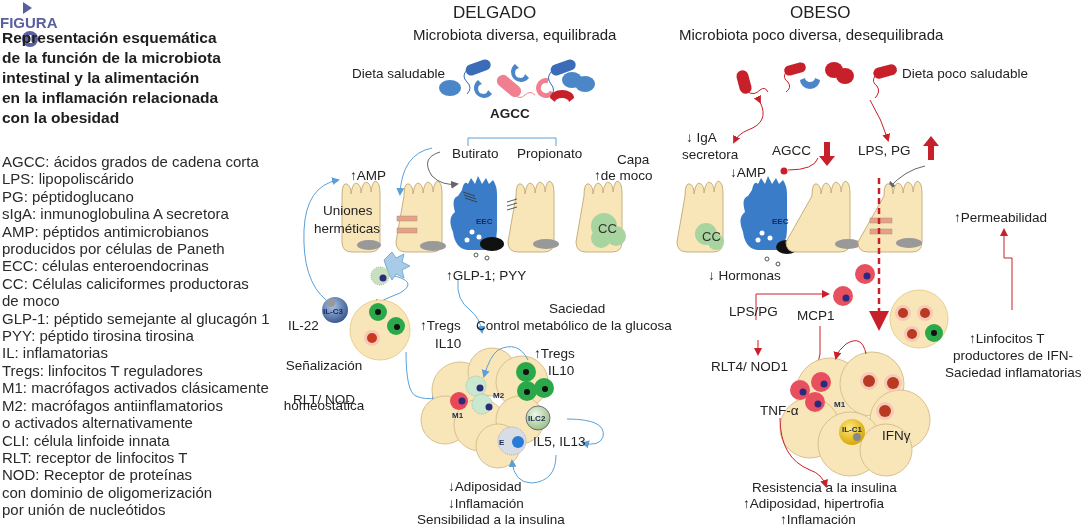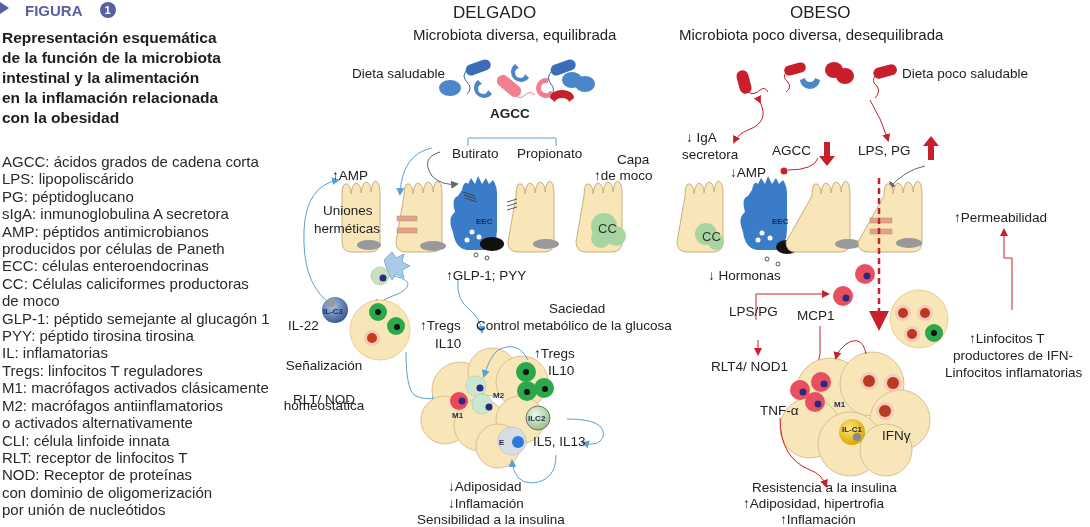--- a/index.html
+++ b/index.html
@@ -1,18 +1,18 @@
 <!DOCTYPE html>
 <html><head>
 <meta charset="utf-8">
 <style>
   html,body{margin:0;padding:0;background:#ffffff;}
   body{width:1090px;height:527px;position:relative;overflow:hidden;font-family:"Liberation Sans",sans-serif;color:#222;}
   .abs{position:absolute;}
-  .fig-label{left:0;top:2px;font-weight:bold;font-size:15px;color:#5a5fa0;display:flex;align-items:flex-start;gap:14px;}
+  .fig-label{left:0;top:2px;font-weight:bold;font-size:15px;color:#5a5fa0;display:flex;align-items:center;gap:0;flex-direction:column;}
   .fig-label .tri{width:0;height:0;border-left:9px solid #5a5fa0;border-top:6px solid transparent;border-bottom:6px solid transparent;display:inline-block;margin-right:2px;}
   .fig-label .num{display:inline-flex;width:16px;height:16px;border-radius:50%;background:#5a5fa0;color:#fff;font-size:11px;align-items:center;justify-content:center;margin-left:3px;}
   .fig-title{left:2px;top:28px;width:265px;font-weight:bold;font-size:15.5px;line-height:20px;color:#1d1d1d;}
   .glossary{left:2px;top:153px;width:270px;font-size:15px;line-height:17.4px;color:#2a2a2a;}
   .glossary div{white-space:nowrap;}
   .t{position:absolute;white-space:nowrap;color:#222;}
   .hdr{font-size:17px;}
   .sub{font-size:15px;}
   .lbl{font-size:13.5px;}
   .lbl-c{text-align:center;}
@@ -274,21 +274,21 @@
 </svg>
 
 <div class="t hdr" style="left:453px;top:3px;">DELGADO</div>
 <div class="t sub" style="left:413px;top:26px;">Microbiota diversa, equilibrada</div>
 <div class="t lbl" style="left:352px;top:66px;">Dieta saludable</div>
 <div class="t lbl bold" style="left:490px;top:106px;">AGCC</div>
 <div class="t lbl" style="left:444px;top:146px;margin-left:8px;">Butirato</div>
 <div class="t lbl" style="left:517px;top:146px;">Propionato</div>
 <div class="t lbl" style="left:617px;top:152px;">Capa</div>
 <div class="t lbl" style="left:594px;top:168px;">↑de moco</div>
-<div class="t lbl" style="left:332px;top:168px;text-align:center;">↑AMP</div>
+<div class="t lbl" style="left:350px;top:168px;text-align:center;">↑AMP</div>
 <div class="t lbl" style="left:323px;top:203px;">Uniones</div>
 <div class="t lbl" style="left:314px;top:221px;">herméticas</div>
 <div class="t lbl" style="left:446px;top:268px;">↑GLP-1;  PYY</div>
 <div class="t lbl" style="left:549px;top:301px;">Saciedad</div>
 <div class="t lbl" style="left:476px;top:318px;">Control metabólico de la glucosa</div>
 <div class="t lbl" style="left:288px;top:318px;">IL-22</div>
 <div class="t lbl" style="left:420px;top:318px;">↑Tregs</div>
 <div class="t lbl" style="left:435px;top:336px;">IL10</div>
 <div class="t lbl lbl-c" style="left:282px;top:358px;width:84px;">Señalización</div>
 <div class="t lbl lbl-c" style="left:282px;top:375px;width:84px;margin-top:23px;">homeostática</div>
@@ -310,16 +310,16 @@
 <div class="t lbl" style="left:730px;top:165px;">↓AMP</div>
 <div class="t lbl" style="left:954px;top:210px;">↑Permeabilidad</div>
 <div class="t lbl" style="left:708px;top:268px;">↓ Hormonas</div>
 <div class="t lbl" style="left:729px;top:304px;">LPS/PG</div>
 <div class="t lbl" style="left:797px;top:308px;">MCP1</div>
 <div class="t lbl" style="left:711px;top:359px;">RLT4/ NOD1</div>
 <div class="t lbl" style="left:760px;top:403px;">TNF-α</div>
 <div class="t lbl" style="left:882px;top:428px;">IFNγ</div>
 <div class="t lbl" style="left:969px;top:331px;">↑Linfocitos T</div>
 <div class="t lbl" style="left:953px;top:348px;">productores de IFN-</div>
-<div class="t lbl" style="left:945px;top:365px;">Linfocitos inflamatorias</div>
+<div class="t lbl" style="left:945px;top:365px;">Saciedad inflamatorias</div>
 <div class="t lbl" style="left:752px;top:480px;">Resistencia a la insulina</div>
 <div class="t lbl" style="left:743px;top:496px;">↑Adiposidad, hipertrofia</div>
 <div class="t lbl" style="left:780px;top:512px;">↑Inflamación</div>
 
 </body></html>

